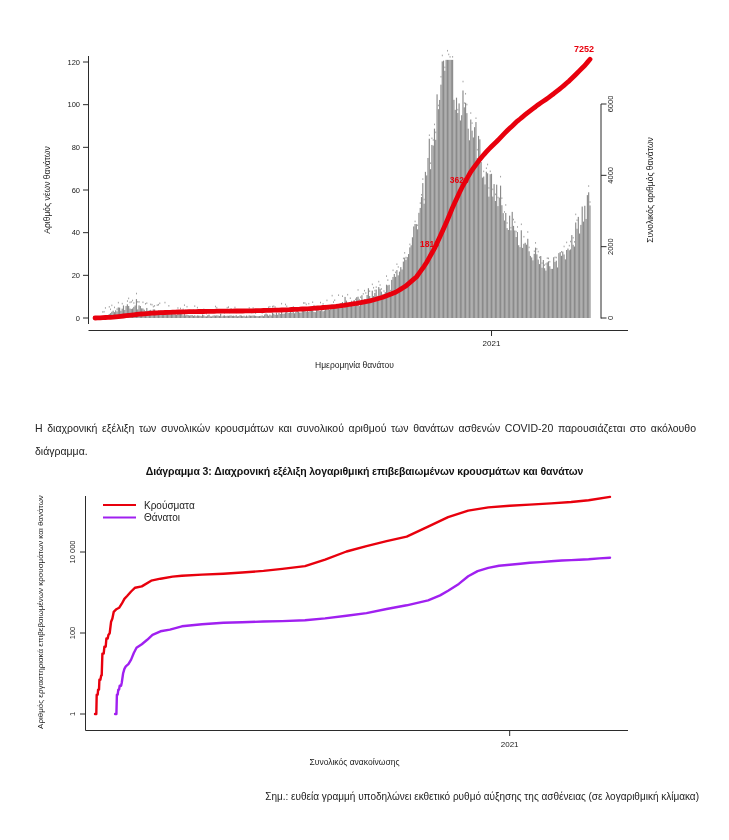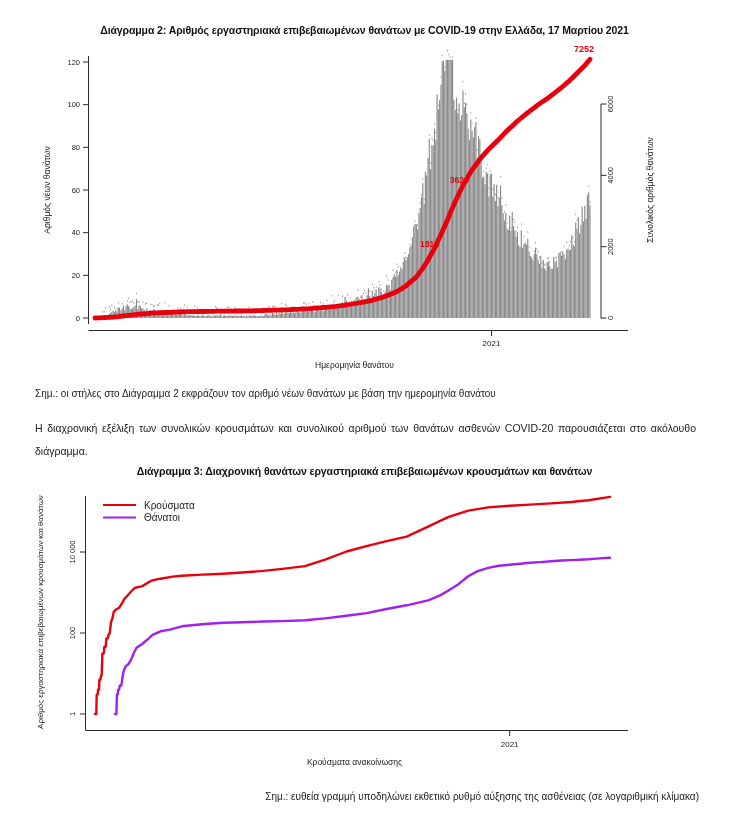--- a/index.html
+++ b/index.html
@@ -668,25 +668,23 @@
         <polyline points="115.1,714.0 116.4,714.0 116.9,694.7 117.7,694.7 118.3,689.6 119.1,689.6 119.7,685.7 121.1,685.7 121.8,682.5 123.1,673.5 124.4,668.9 125.8,666.4 128.4,664.2 131.1,659.6 133.8,653.0 136.5,647.8 141.8,644.2 147.2,639.8 152.5,634.9 160.5,631.3 169.9,629.6 181.9,626.3 202.0,624.2 223.4,622.8 242.1,622.3 263.5,621.5 282.3,621.1 305.0,620.3 325.1,618.4 346.5,615.8 366.5,613.1 386.6,609.0 406.7,605.3 428.1,600.3 440.1,595.4 448.1,590.7 458.8,583.9 468.2,576.3 477.6,571.1 488.3,567.9 499.0,565.8 509.7,564.8 520.4,563.8 529.7,562.8 540.4,562.1 551.1,561.3 561.8,560.5 571.2,560.1 579.2,559.7 588.6,559.3 599.3,558.4 610.0,557.7" fill="none" stroke="#a020f0" stroke-width="2.4" stroke-linecap="round" stroke-linejoin="round"></polyline>
         <g>
           <line x1="103" y1="505" x2="136" y2="505" stroke="#e8000d" stroke-width="2.2"></line>
           <text x="144" y="508.5" fill="#222" font-size="10">Κρούσματα</text>
           <line x1="103" y1="517.5" x2="136" y2="517.5" stroke="#a020f0" stroke-width="2.2"></line>
           <text x="144" y="521" fill="#222" font-size="10">Θάνατοι</text>
         </g>
       </g>
     </svg>
 
-  <div class="ctitle c2-title">Διάγραμμα 2: Αριθμός εργαστηριακά επιβεβαιωμένων θανάτων με COVID-19 στην Ελλάδα, 17 Μαρτίου 2021</div>
   <div class="vlab c2-ylab-left">Αριθμός νέων θανάτων</div>
   <div class="vlab c2-ylab-right">Συνολικός αριθμός θανάτων</div>
   <div class="xlab c2-xlab">Ημερομηνία θανάτου</div>
 
-  <div class="note note-2">Σημ.: οι στήλες στο Διάγραμμα 2 εκφράζουν τον αριθμό νέων θανάτων με βάση την ημερομηνία θανάτου</div>
   <div class="para">Η διαχρονική εξέλιξη των συνολικών κρουσμάτων και συνολικού αριθμού των θανάτων ασθενών COVID-20 παρουσιάζεται στο ακόλουθο διάγραμμα.</div>
 
-  <div class="ctitle c3-title">Διάγραμμα 3: Διαχρονική θανάτων εργαστηριακά επιβεβαιωμένων κρουσμάτων και θανάτων</div>
+  <div class="ctitle c3-title">Διάγραμμα 3: Διαχρονική εξέλιξη λογαριθμική επιβεβαιωμένων κρουσμάτων και θανάτων</div>
   <div class="vlab c3-ylab">Αριθμός εργαστηριακά επιβεβαιωμένων κρουσμάτων και θανάτων</div>
-  <div class="xlab c3-xlab">Κρούσματα ανακοίνωσης</div>
+  <div class="xlab c3-xlab">Συνολικός ανακοίνωσης</div>
   <div class="note note-3">Σημ.: ευθεία γραμμή υποδηλώνει εκθετικό ρυθμό αύξησης της ασθένειας (σε λογαριθμική κλίμακα)</div>
 </div>
 
 </body></html>

